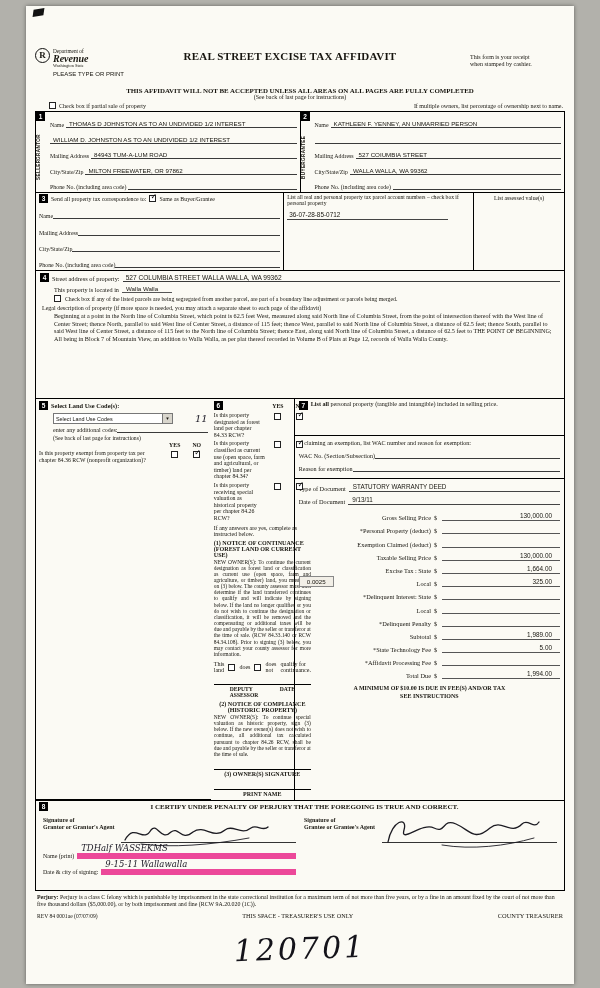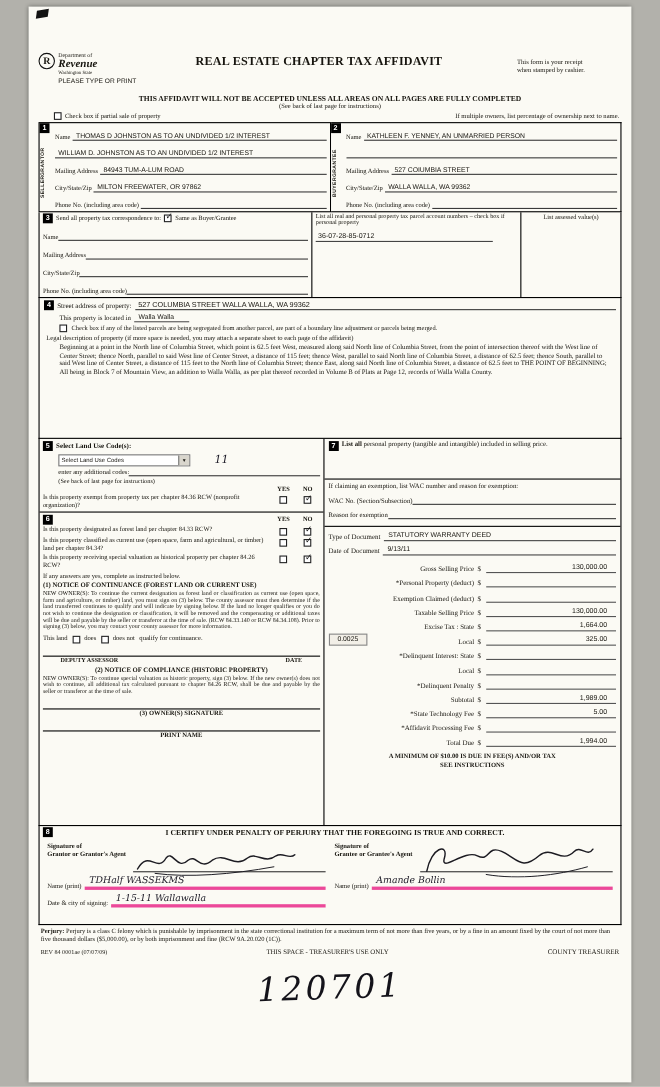--- a/index.html
+++ b/index.html
@@ -52,21 +52,21 @@
 .sec4{border:1px solid #000;border-top:none;padding:2px 4px 3px;height:128px}
 .s4street{display:flex;align-items:flex-end;gap:3px;font-size:6.4px}
 .s4street .fill{font-size:6.6px}
 .s4loc{display:flex;gap:3px;font-size:6.2px;margin:3px 0 2px 14px;align-items:flex-end}
 .s4loc .locval{font-family:"Liberation Sans",sans-serif;border-bottom:1px solid #555;padding:0 14px 0 4px}
 .s4seg{display:flex;gap:4px;font-size:5.8px;margin-left:14px;align-items:center}
 .s4legal-label{font-size:6px;margin:3px 0 2px 2px}
 .s4legal{font-size:6.15px;line-height:7.5px;margin-left:14px;margin-right:4px;text-align:left}
 
 .sec567{display:flex;border:1px solid #000;border-top:none;min-height:352px}
-.col56{width:49%;border-right:1px solid #000;display:flex;flex-direction:column}
+.col56{width:49%;border-right:1px solid #000;display:flex;flex-direction:row}
 .col7{flex:1;display:flex;flex-direction:column;padding:2px 4px}
 .s5{padding:2px 3px;border-bottom:1px solid #000}
 .s5title{display:flex;gap:3px;align-items:center;font-size:6.4px;font-weight:bold}
 .ddrow{display:flex;align-items:center;margin:3px 0 2px 14px}
 .dropdown{width:120px;border:1px solid #777;background:#fff;display:flex;height:11px;align-items:stretch}
 .ddtext{flex:1;font-size:5.4px;font-family:"Liberation Sans",sans-serif;padding:2px 2px 0}
 .ddbtn{width:10px;border-left:1px solid #777;background:#d9d6cd;font-size:4.5px;text-align:center;line-height:10px}
 .handcode{font-size:10px;margin-left:22px}
 .addl{display:flex;align-items:flex-end;font-size:6px;margin-left:14px}
 .s5seeback{font-size:5.7px;margin:2px 0 1px 14px}
@@ -107,21 +107,21 @@
 .certrow{display:flex;align-items:center}
 .cert{flex:1;text-align:center;font-weight:bold;font-size:7px}
 .sighalves{display:flex;margin-top:2px}
 .sighalf{flex:1;padding:0 4px;display:flex;flex-direction:column}
 .sigrow{display:flex;height:30px}
 .siglbl{width:78px;font-size:6px;font-weight:bold;line-height:7px;padding-top:4px}
 .sigarea{flex:1;border-bottom:1px solid #333;position:relative}
 .sigarea svg{position:absolute;bottom:-6px;left:0}
 .inforow{display:flex;align-items:flex-end;font-size:6px;height:16px}
 .inforow .inflbl{white-space:nowrap;padding-right:3px}
-.infill{flex:1;border-bottom:3px solid #ec4899;min-height:8px;padding-left:4px}
+.infill{flex:1;border-bottom:6px solid #ec4899;min-height:8px;padding-left:4px}
 .infill .hand{font-size:8.5px}
 
 .perjury{font-size:5.9px;line-height:6.9px;margin-top:3px;padding:0 2px}
 .footrow{display:flex;justify-content:space-between;align-items:flex-end;font-size:6.2px;margin-top:4px;padding:0 2px}
 .rev{font-size:5.6px}
 .county{font-size:6.4px}
 .stamp{text-align:center;margin-top:12px;font-size:30px;letter-spacing:3px;transform:rotate(-2deg);color:#14131a;font-family:"DejaVu Serif",serif;font-style:italic}
 </style>
 </head>
 <body>
@@ -133,21 +133,21 @@
     <div class="logo-row">
       <div class="logo-circle">R</div>
       <div>
         <div class="dept1">Department of</div>
         <div class="dept2">Revenue</div>
         <div class="dept3">Washington State</div>
         <div class="type-print">PLEASE TYPE OR PRINT</div>
       </div>
     </div>
     <div class="title-block">
-      <div class="main-title">REAL ESTATE CHAPTER TAX AFFIDAVIT</div>
+      <div class="main-title">REAL STREET EXCISE TAX AFFIDAVIT</div>
     </div>
     <div class="receipt">
       <div>This form is your receipt</div>
       <div>when stamped by cashier.</div>
     </div>
   </div>
   <div class="warning">THIS AFFIDAVIT WILL NOT BE ACCEPTED UNLESS ALL AREAS ON ALL PAGES ARE FULLY COMPLETED</div>
   <div class="seeback-c">(See back of last page for instructions)</div>
   <div class="partial-row">
     <span class="partial-left">
@@ -491,40 +491,36 @@
               <path d="M20 26 C 50 30, 90 27, 128 20" stroke="#1c1b22" stroke-width="0.9" stroke-linecap="round"></path>
             </svg>
           </div>
         </div>
         <div class="inforow">
             <span class="inflbl">Name (print)</span>
             <span class="infill"><span class="hand">TDHalf WASSEKMS</span></span>
           </div>
         <div class="inforow">
             <span class="inflbl">Date &amp; city of signing:</span>
-            <span class="infill"><span class="hand">1-15-11   Wallawalla</span></span>
+            <span class="infill"><span class="hand">9-15-11   Wallawalla</span></span>
           </div>
       </div>
       <div class="sighalf">
         <div class="sigrow">
           <div class="siglbl">
             <div>Signature of</div>
             <div>Grantee or Grantee's Agent</div>
           </div>
           <div class="sigarea">
             <svg width="160" height="34" viewBox="0 0 160 34" fill="none">
               <path d="M6 28 C 10 6, 26 2, 22 16 C 18 30, 40 8, 52 14 C 64 20, 60 4, 74 10 C 88 16, 92 28, 108 14 C 120 4, 128 22, 140 10 C 146 4, 152 16, 157 8" stroke="#1c1b22" stroke-width="1.3" stroke-linecap="round"></path>
               <path d="M60 31 C 90 36, 124 32, 152 24" stroke="#1c1b22" stroke-width="0.9" stroke-linecap="round"></path>
             </svg>
           </div>
         </div>
-        <div class="inforow">
-            <span class="inflbl">Name (print)</span>
-            <span class="infill"><span class="hand">Amande Bollin</span></span>
-          </div>
       </div>
     </div>
   </div>
 
   <div class="perjury">
     <b>Perjury:</b><span> Perjury is a class C felony which is punishable by imprisonment in the state correctional institution for a maximum term of not more than five years, or by a fine in an amount fixed by the court of not more than five thousand dollars ($5,000.00), or by both imprisonment and fine (RCW 9A.20.020 (1C)).</span>
   </div>
   <div class="footrow">
     <span class="rev">REV 84 0001ae (07/07/09)</span>
     <span>THIS SPACE - TREASURER'S USE ONLY</span>

